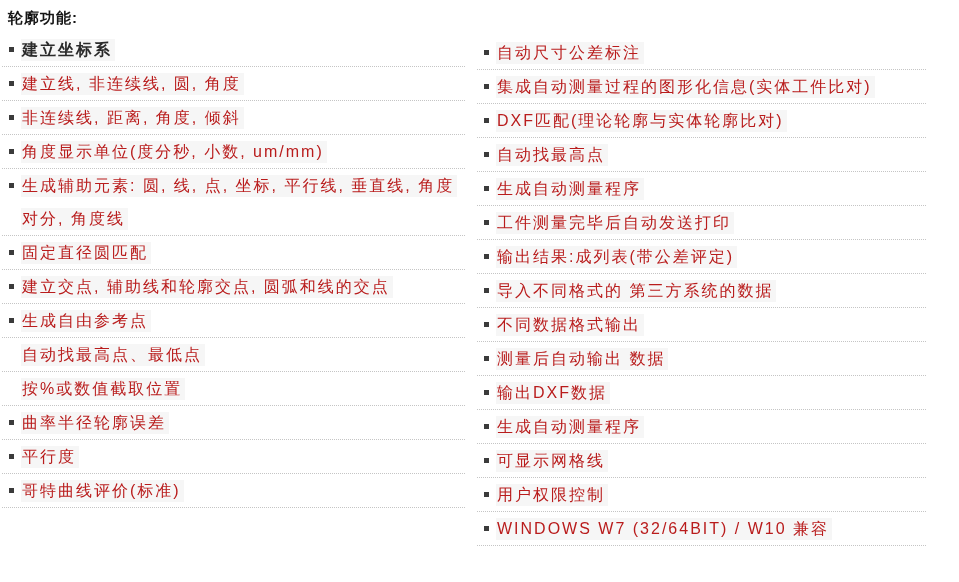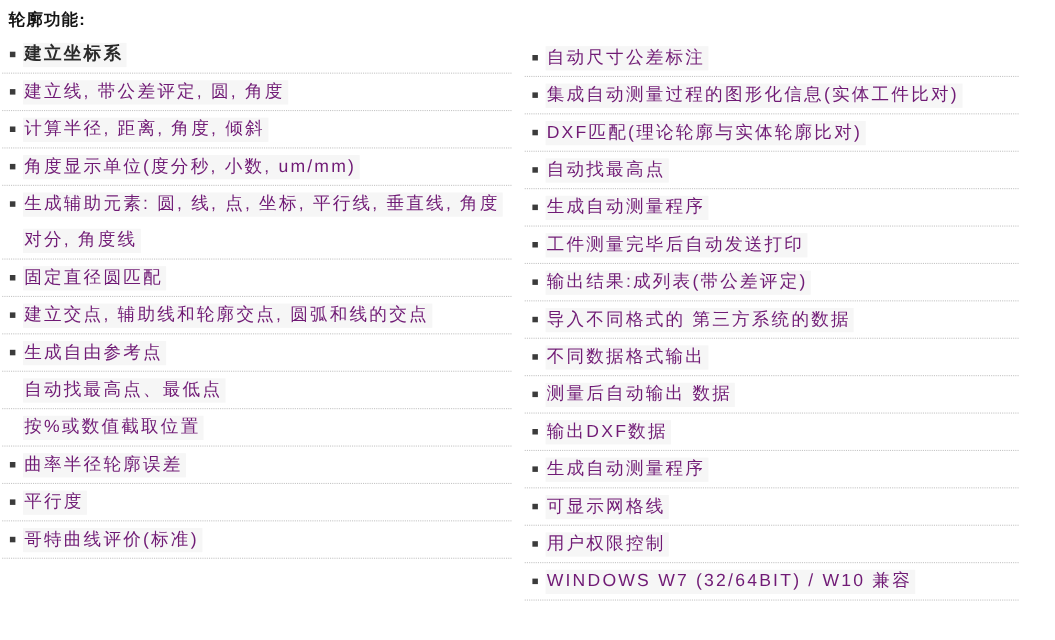--- a/index.html
+++ b/index.html
@@ -22,21 +22,21 @@
   .col-left  { left:2px;   top:33px; width:463px; }
   .col-right { left:477px; top:36px; width:449px; }
   .item {
     position:relative;
     min-height:33px;
     line-height:33px;
     border-bottom:1px dotted #c5c5c5;
     padding-left:19px;
     font-size:16px;
     letter-spacing:2px;
-    color:#701a75;
+    color:#b91c1c;
   }
   .col-left .item { padding-right:8px; }
   .item .bullet {
     position:absolute;
     left:7px; top:14px;
     width:5px; height:5px;
     background:#3b3b3b;
   }
   .item.bold { font-weight:bold; color:#2a2a2a; }
   .item .text {
@@ -52,25 +52,25 @@
 
 <div class="title">轮廓功能:</div>
 
 <div class="col col-left" id="col-left">
     <div class="item bold">
     <span class="bullet"></span>
     <span class="text">建立坐标系</span>
   </div>
     <div class="item">
     <span class="bullet"></span>
-    <span class="text">建立线, 带公差评定, 圆, 角度</span>
+    <span class="text">建立线, 非连续线, 圆, 角度</span>
   </div>
     <div class="item">
     <span class="bullet"></span>
-    <span class="text">计算半径, 距离, 角度, 倾斜</span>
+    <span class="text">非连续线, 距离, 角度, 倾斜</span>
   </div>
     <div class="item">
     <span class="bullet"></span>
     <span class="text">角度显示单位(度分秒, 小数, um/mm)</span>
   </div>
     <div class="item">
     <span class="bullet"></span>
     <span class="text">生成辅助元素: 圆, 线, 点, 坐标, 平行线, 垂直线, 角度对分, 角度线</span>
   </div>
     <div class="item">

